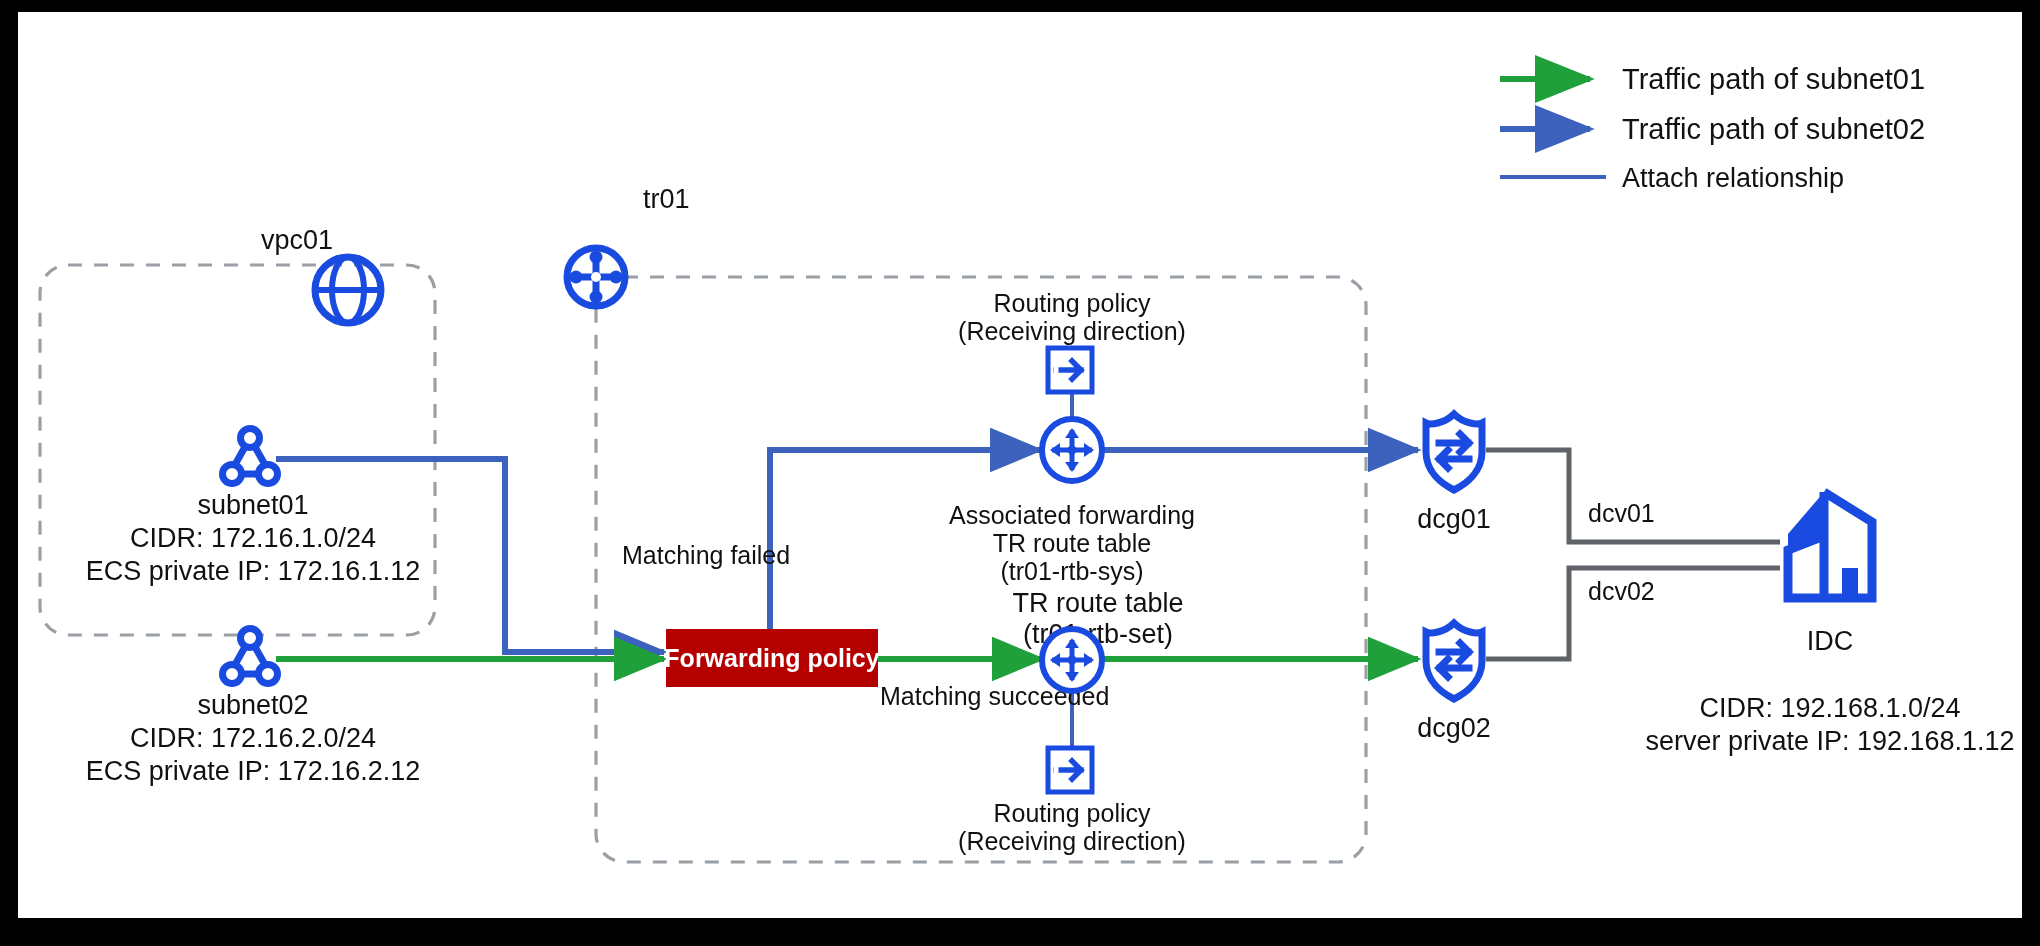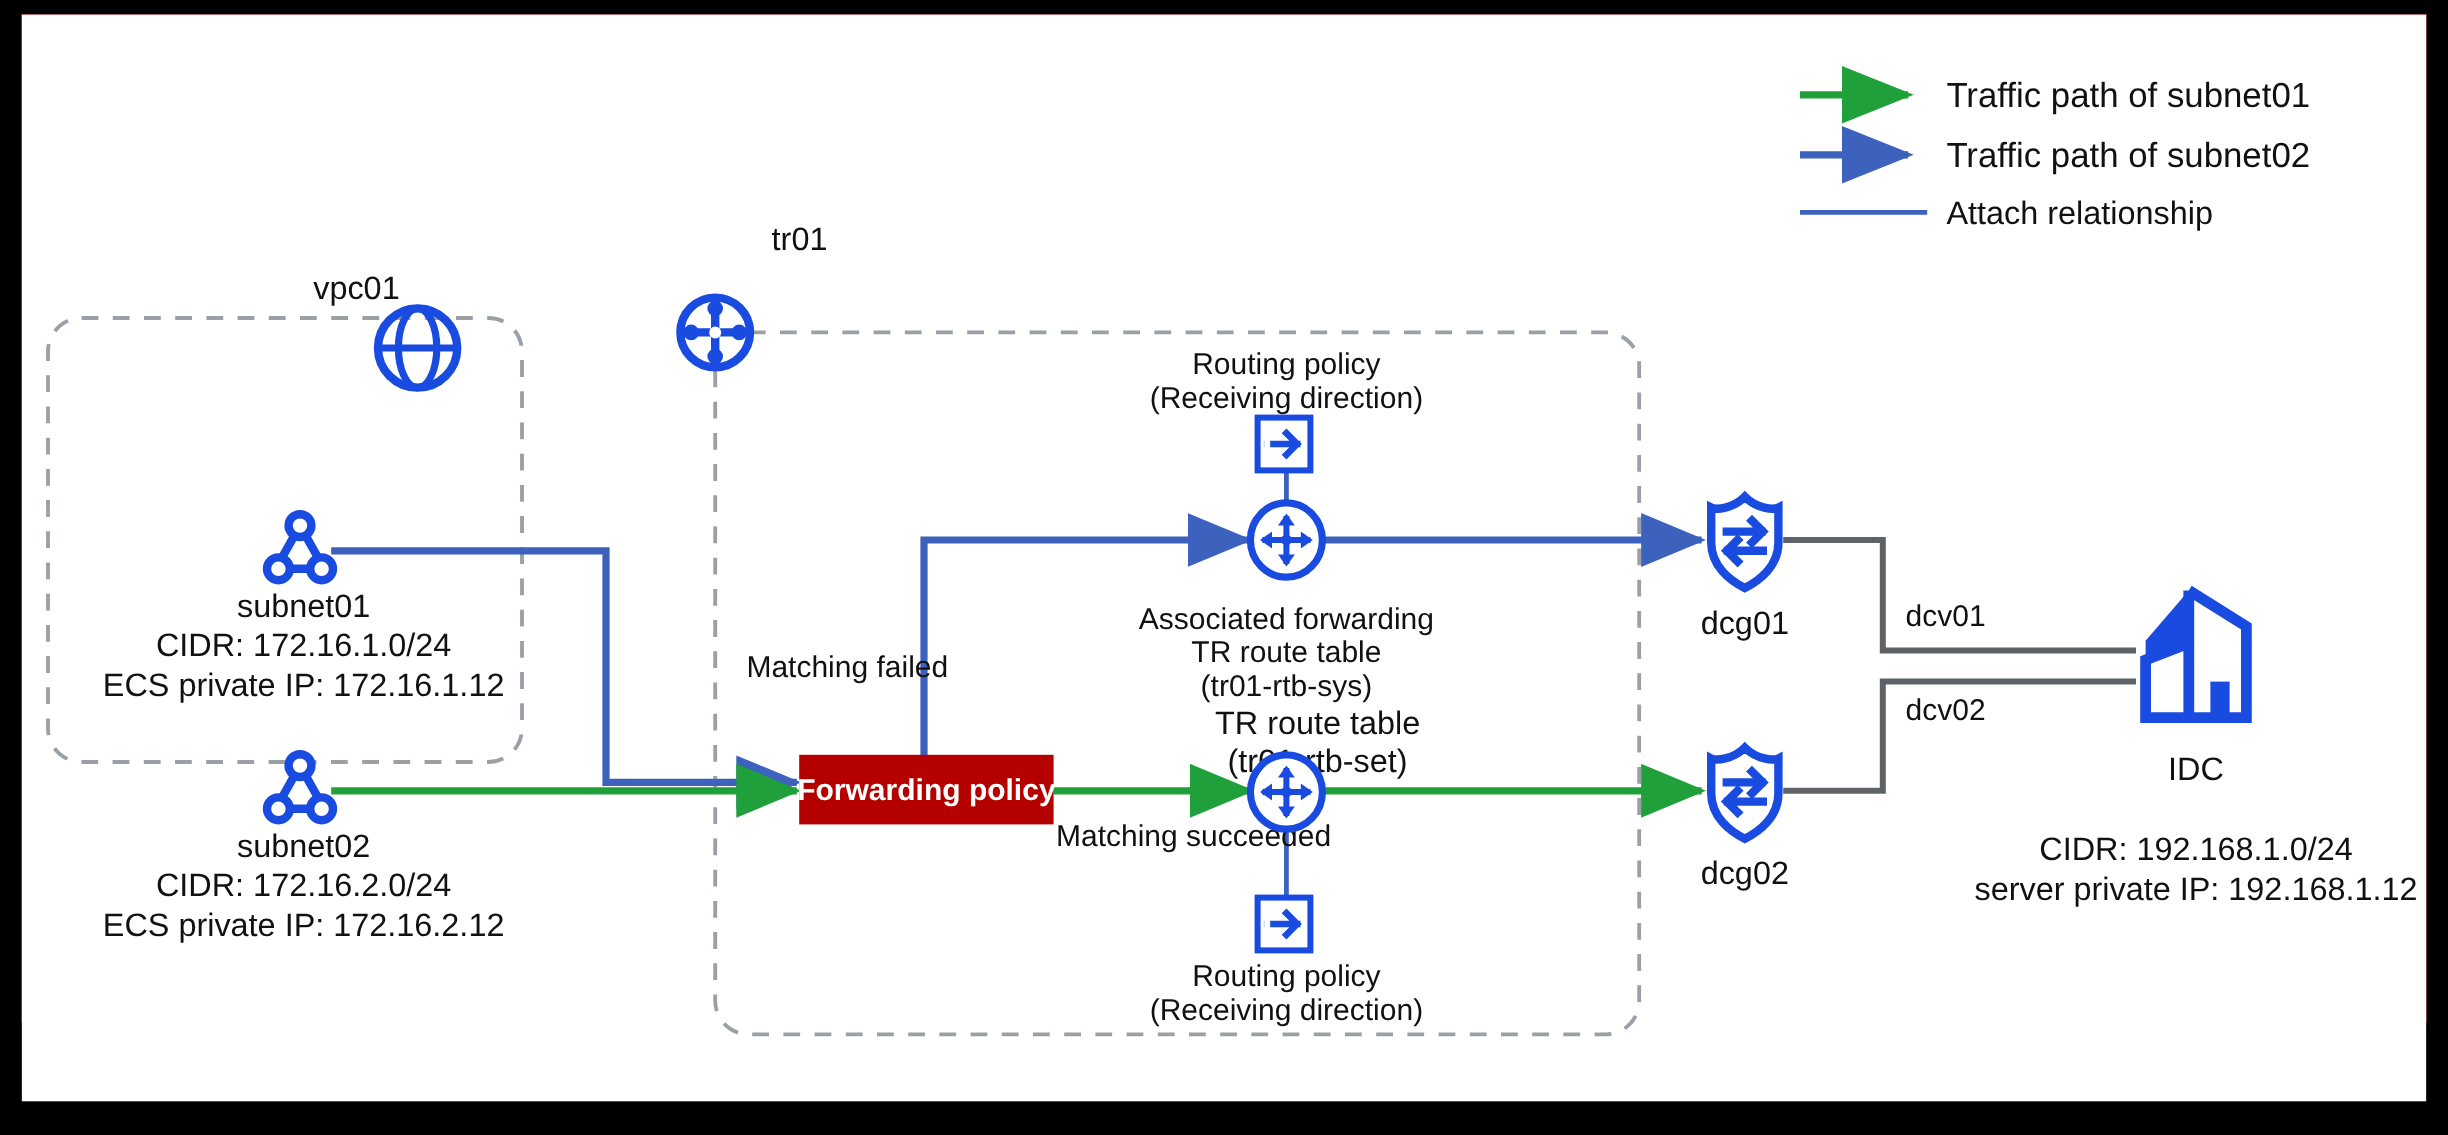--- a/index.html
+++ b/index.html
@@ -1,19 +1,19 @@
 <!DOCTYPE html>
 <html><head>
 <meta charset="utf-8">
 <style>
   html,body{margin:0;padding:0;background:#000;}
   body{width:2040px;height:946px;overflow:hidden;
        font-family:"Liberation Sans","DejaVu Sans",sans-serif;}
   #frame{position:absolute;left:0;top:0;width:2040px;height:946px;background:#000;}
-  #canvas{position:absolute;left:18px;top:12px;width:2004px;height:840px;background:#ef4444;}
+  #canvas{position:absolute;left:18px;top:12px;width:2004px;height:840px;background:#3b82f6;}
   svg{display:block;}
   .lbl{font-family:"Liberation Sans","DejaVu Sans",sans-serif;fill:#111;}
   .t28{font-size:27px;}
   .t26{font-size:25px;}
   .t30{font-size:29px;}
   .fpbox-txt{font-size:25px;font-weight:bold;fill:#ffffff;}
 </style>
 </head>
 <body>
 

